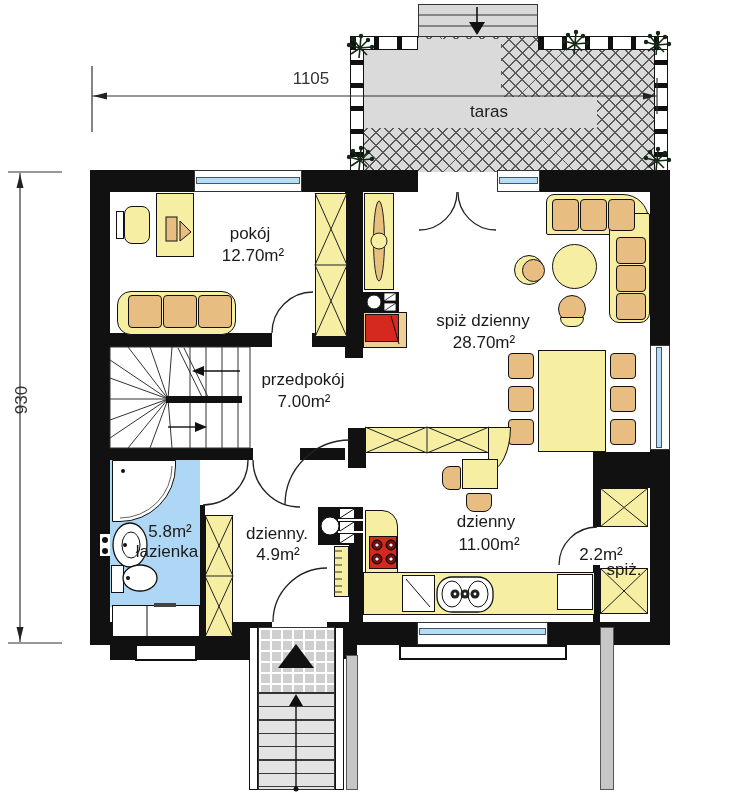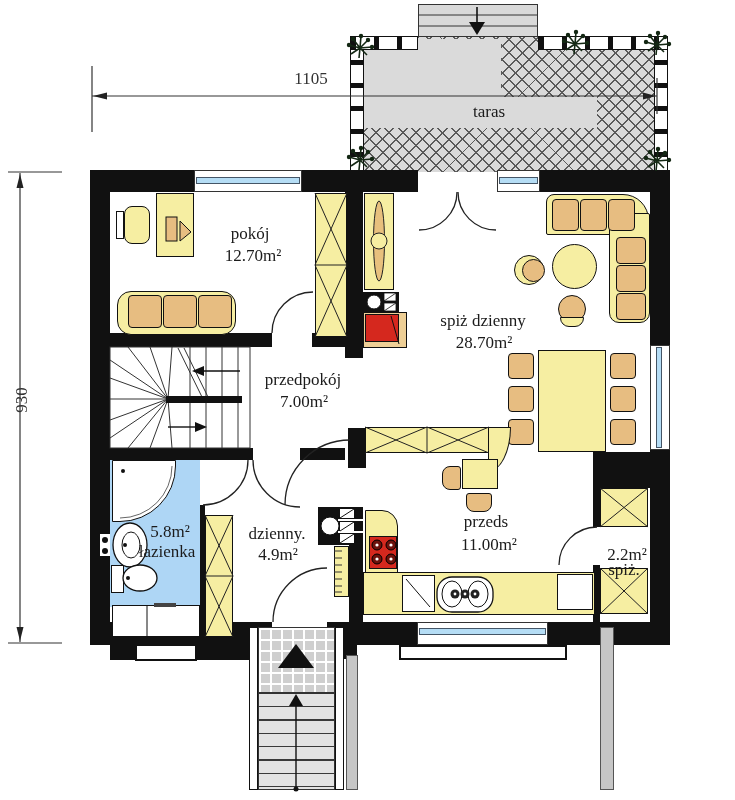--- a/index.html
+++ b/index.html
@@ -27,21 +27,21 @@
   .terplain{position:absolute;background:var(--c-ter);}
   .porch{position:absolute;background-color:#cfcfcf;
     background-image:linear-gradient(to right,#fff 2px,transparent 2px),
                      linear-gradient(to bottom,#fff 2px,transparent 2px);
     background-size:11px 11px;border:1px solid #333;box-sizing:border-box;}
   .stairs-out{position:absolute;background:#e3e3e3;
     background-image:repeating-linear-gradient(180deg,transparent 0 12px,#3a3a3a 12px 13.3px);
     border:1px solid #333;box-sizing:border-box;}
   .gray{position:absolute;background:#c6c6c6;border:1px solid #555;box-sizing:border-box;}
   svg.overlay{position:absolute;left:0;top:0;z-index:60;pointer-events:none;}
-  .lblwrap{position:absolute;left:0;top:0;width:735px;height:800px;z-index:70;pointer-events:none;font-family:Liberation Serif, serif;}
+  .lblwrap{position:absolute;left:0;top:0;width:735px;height:800px;z-index:70;pointer-events:none;}
 </style>
 </head>
 <body>
 
 <div id="plan">
 
   <div class="terrace" style="left:350px;top:36px;width:318px;height:136px;"></div>
   <div class="terplain" style="left:353px;top:39px;width:148px;height:60px;"></div>
   <div class="terplain" style="left:353px;top:97px;width:244px;height:31px;"></div>
   <div class="rail v" style="left:350px;top:36px;width:14px;height:136px;"></div>
@@ -358,19 +358,19 @@
 
     <div class="lbl" style="left:303px;top:370px;">przedpokój</div>
     <div class="lbl" style="left:304px;top:392px;">7.00m²</div>
 
     <div class="lbl" style="left:167px;top:502px;margin-top:40px;">łazienka</div>
     <div class="lbl" style="left:170px;top:522px;">5.8m²</div>
 
     <div class="lbl" style="left:277px;top:524px;">dzienny.</div>
     <div class="lbl" style="left:278px;top:545px;">4.9m²</div>
 
-    <div class="lbl" style="left:486px;top:512px;">przeds</div>
+    <div class="lbl" style="left:486px;top:512px;">dzienny</div>
     <div class="lbl" style="left:489px;top:535px;">11.00m²</div>
 
     <div class="lbl" style="left:624px;top:524px;margin-top:36px;">spiż.</div>
-    <div class="lbl" style="left:627px;top:545px;">2.2m²</div>
+    <div class="lbl" style="left:601px;top:545px;">2.2m²</div>
   </div>
 </div>
 
 </body></html>

